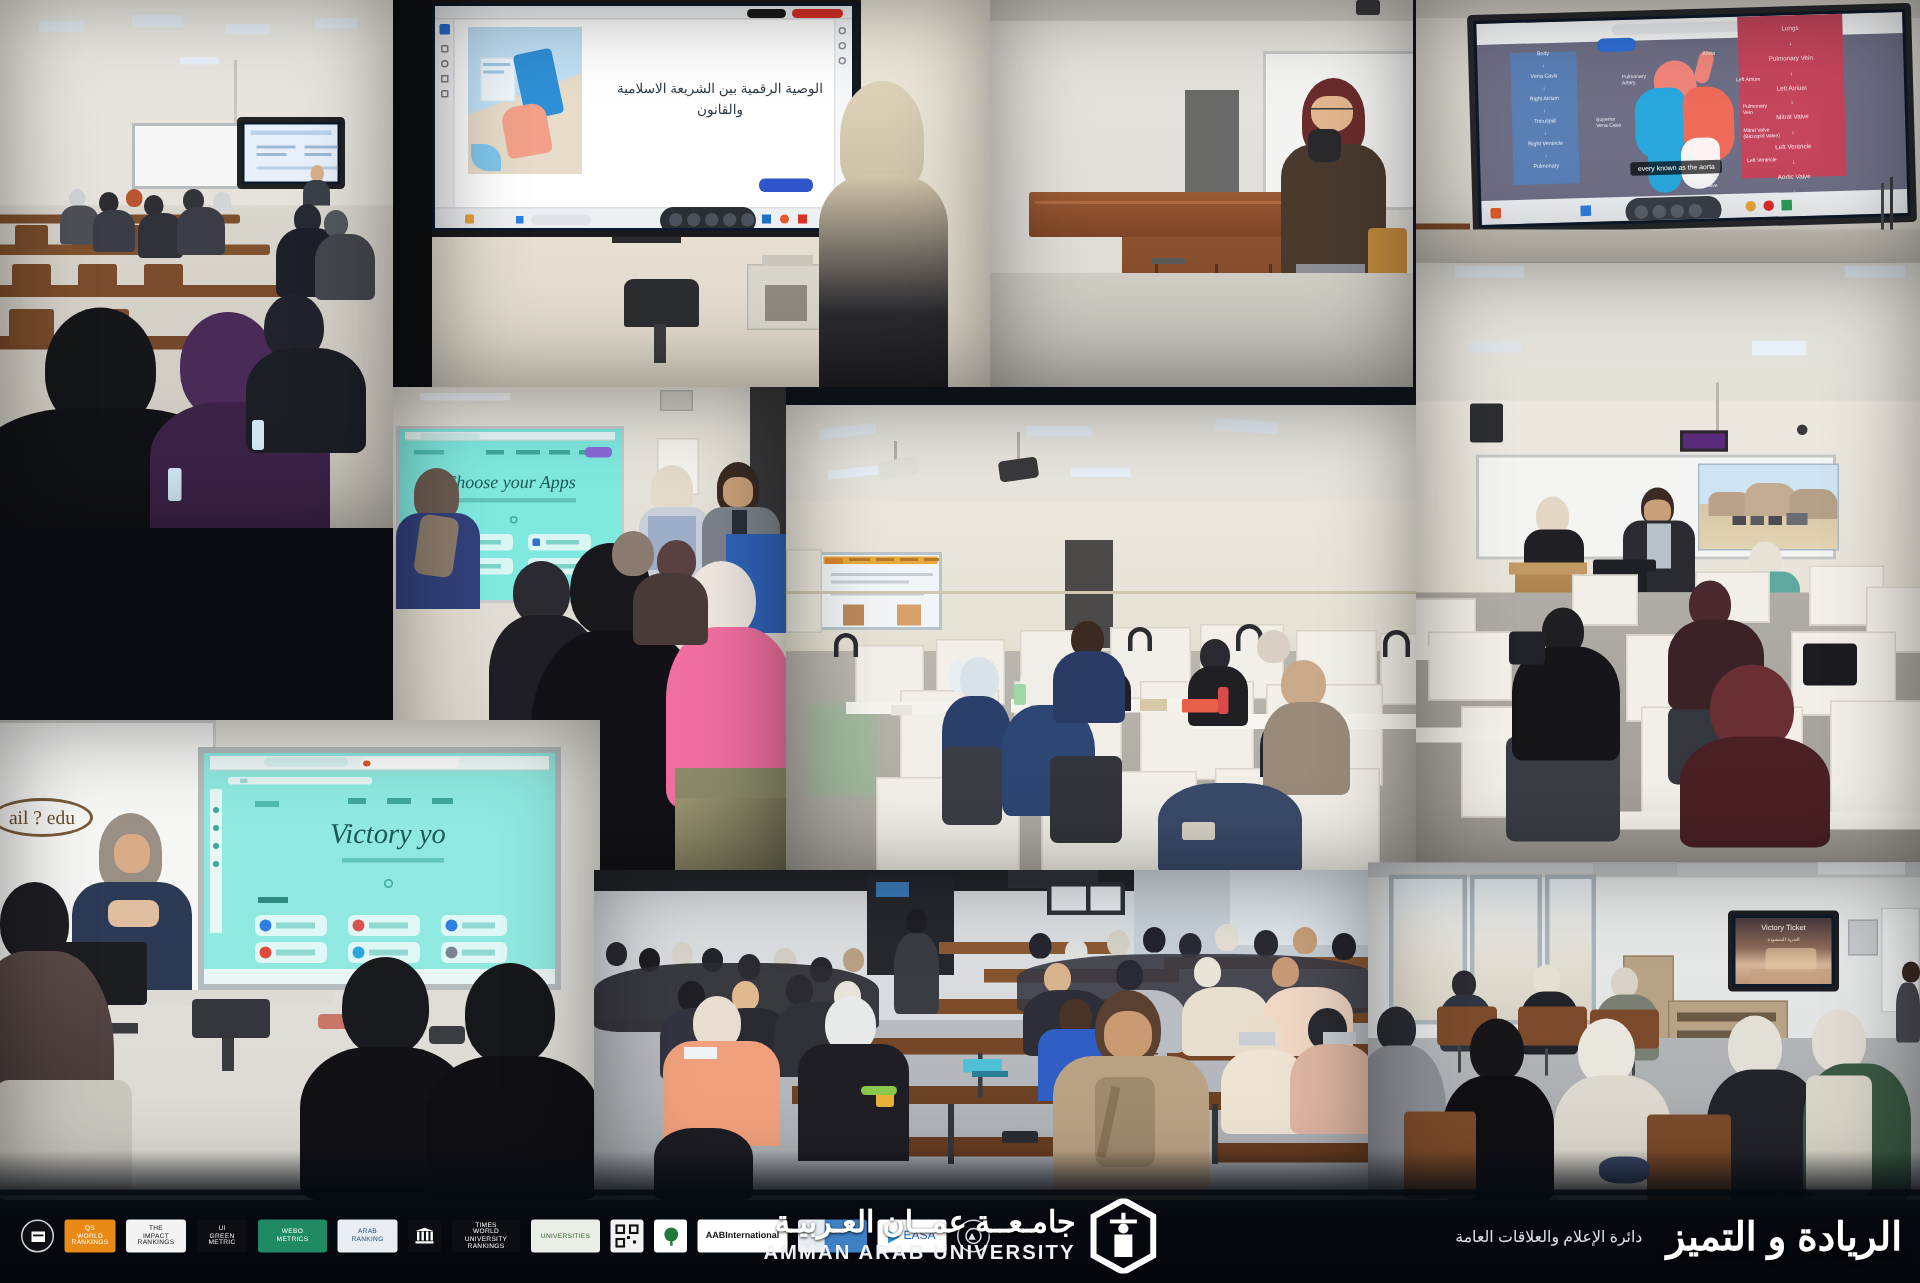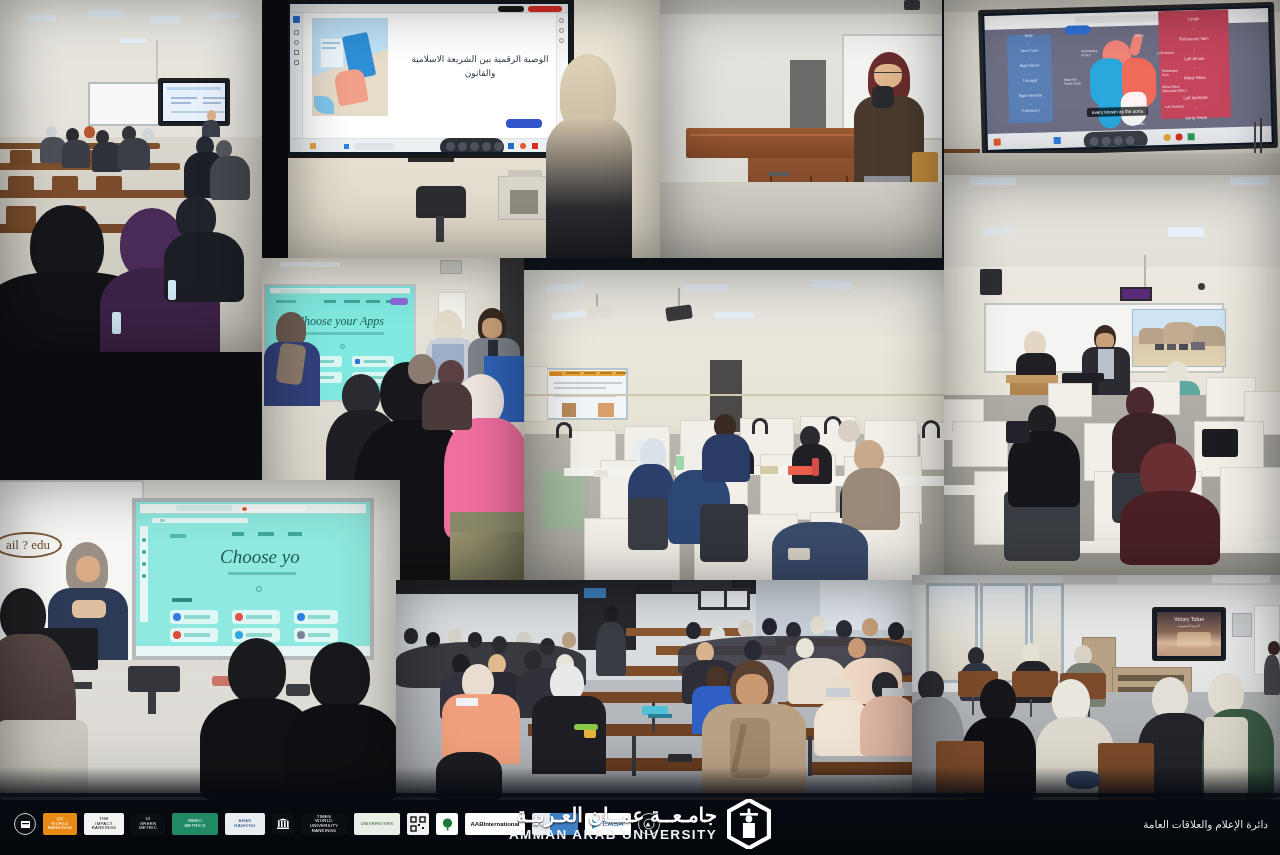--- a/index.html
+++ b/index.html
@@ -560,21 +560,21 @@
         <div style="position:absolute;left:4px;top:24px;width:8px;bottom:34px;background:#e7f7f5"></div>
         <div style="position:absolute;left:6px;top:36px;width:4px;height:4px;background:#3fa79b;border-radius:50%"></div>
         <div style="position:absolute;left:6px;top:48px;width:4px;height:4px;background:#3fa79b;border-radius:50%"></div>
         <div style="position:absolute;left:6px;top:60px;width:4px;height:4px;background:#3fa79b;border-radius:50%"></div>
         <div style="position:absolute;left:6px;top:72px;width:4px;height:4px;background:#3fa79b;border-radius:50%"></div>
         <div style="position:absolute;left:34px;top:32px;width:16px;height:4px;background:#4fbdb1"></div>
         <div style="position:absolute;left:96px;top:30px;width:12px;height:4px;background:#3fa79b"></div>
         <div style="position:absolute;left:122px;top:30px;width:16px;height:4px;background:#3fa79b"></div>
         <div style="position:absolute;left:152px;top:30px;width:14px;height:4px;background:#3fa79b"></div>
         <div style="position:absolute;left:84px;top:44px;font-family:'Liberation Serif',serif;font-style:italic;
-                    font-size:19px;color:#1b5a54;">Choose yo</div>
+                    font-size:19px;color:#1b5a54;">Victory yo</div>
         <div style="position:absolute;left:92px;top:70px;width:68px;height:3px;background:#62c5ba"></div>
         <div style="position:absolute;left:120px;top:84px;width:6px;height:6px;border:1px solid #3fa79b;border-radius:50%"></div>
         <div style="position:absolute;left:36px;top:96px;width:20px;height:4px;background:#2f8a80"></div>
         <div style="position:absolute;left:34px;top:108px;width:48px;height:14px;background:#e0f8f5;border-radius:4px"></div>
         <div style="position:absolute;left:37px;top:111px;width:8px;height:8px;background:#2f7fe0;border-radius:50%"></div>
         <div style="position:absolute;left:48px;top:113px;width:26px;height:4px;background:#8fd8d0"></div>
         <div style="position:absolute;left:96px;top:108px;width:48px;height:14px;background:#e0f8f5;border-radius:4px"></div>
         <div style="position:absolute;left:99px;top:111px;width:8px;height:8px;background:#d9534f;border-radius:50%"></div>
         <div style="position:absolute;left:110px;top:113px;width:26px;height:4px;background:#8fd8d0"></div>
         <div style="position:absolute;left:158px;top:108px;width:44px;height:14px;background:#e0f8f5;border-radius:4px"></div>
@@ -895,16 +895,17 @@
           <rect x="16" y="24" width="12" height="15" fill="#ffffff"></rect>
           <circle cx="22" cy="20" r="3.4" fill="#ffffff"></circle>
           <rect x="13" y="14" width="18" height="2.6" fill="#ffffff"></rect>
           <rect x="20.6" y="9.5" width="2.8" height="4.6" fill="#ffffff"></rect>
         </svg>
       </div>
     </div>
 
     <div id="rightbrand">
       <div id="deptAr">دائرة الإعلام والعلاقات العامة</div>
+      <div id="sloganAr">الريادة و التميز</div>
     </div>
 
   </div>
 </div>
 
 </body></html>

